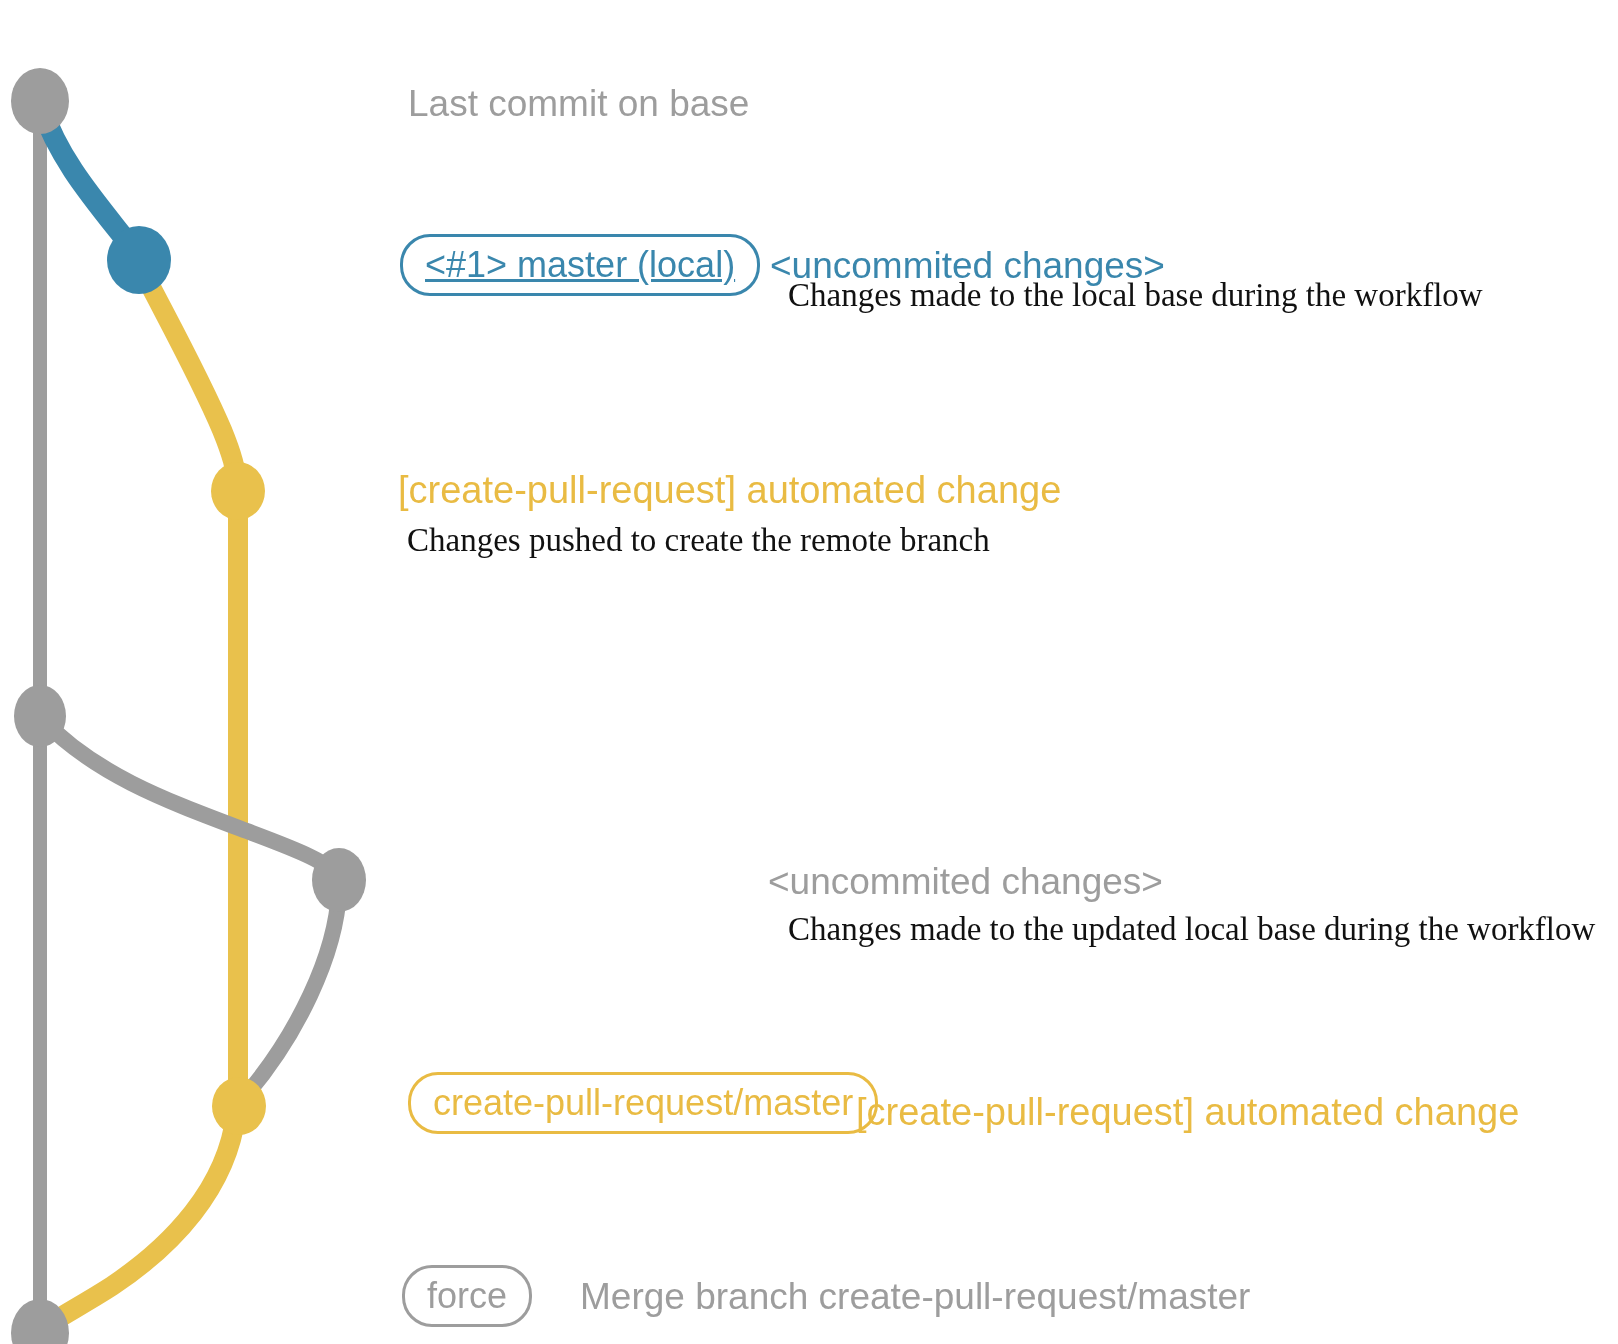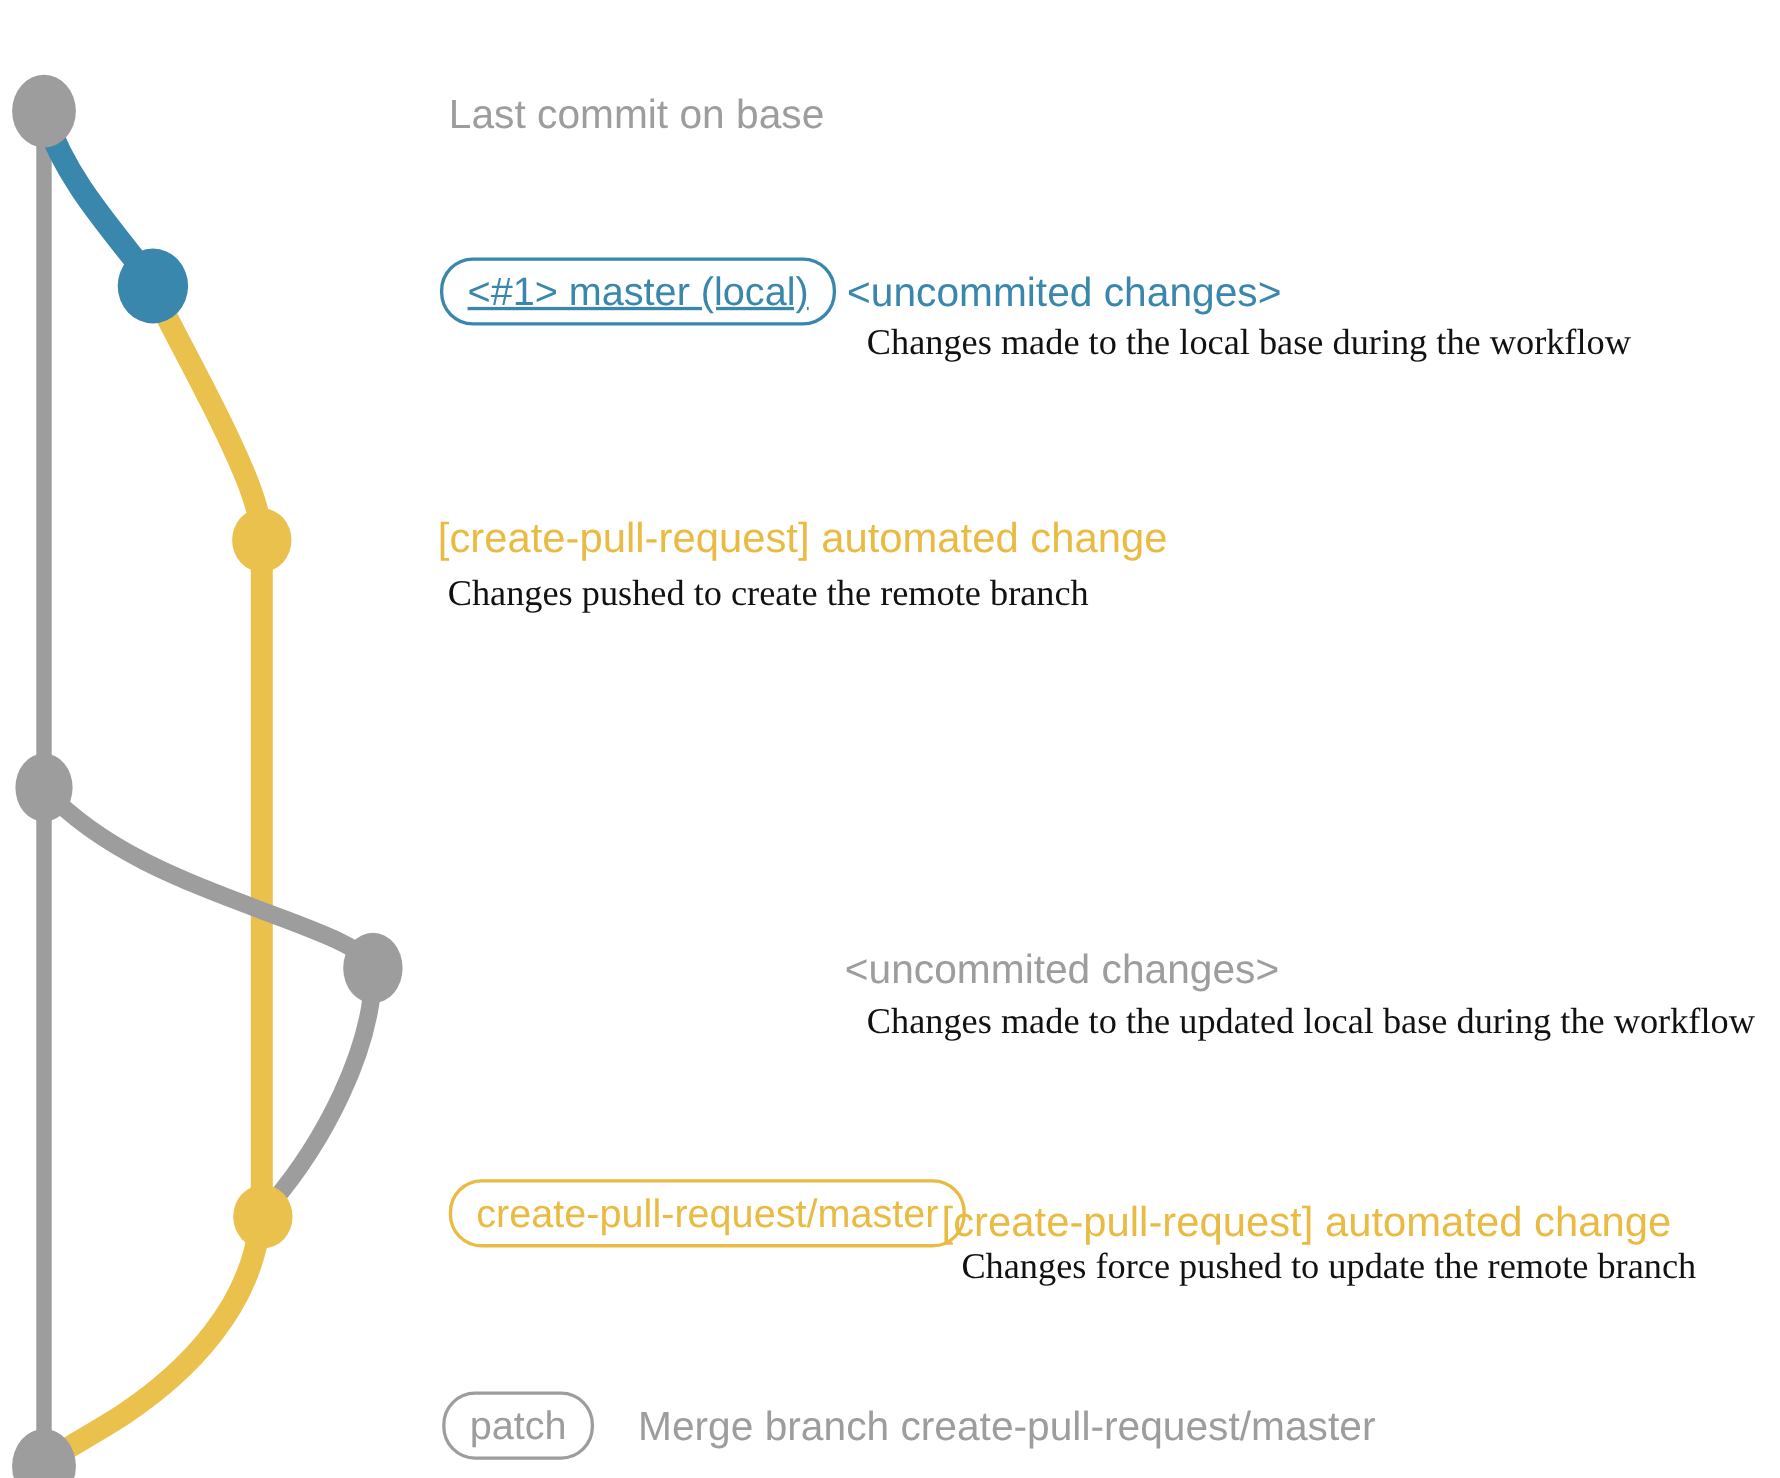--- a/index.html
+++ b/index.html
@@ -52,29 +52,28 @@
     <ellipse cx="40" cy="668" rx="26" ry="31" fill="var(--gray)"></ellipse>
     <ellipse cx="339" cy="832" rx="27" ry="32" fill="var(--gray)"></ellipse>
     <ellipse cx="239" cy="1058" rx="27" ry="29" fill="var(--yellow-line)"></ellipse>
     <ellipse cx="40" cy="1285" rx="29" ry="34" fill="var(--gray)"></ellipse>
   </svg>
 
   <div class="abs sans gray-text" style="left:408px; top:34px;">Last commit on base</div>
 
   <div class="abs pill pill-blue" style="left:400px; top:186px;">&lt;#1&gt; master (local)</div>
   <div class="abs sans blue-text" style="left:770px; top:196px;">&lt;uncommited changes&gt;</div>
-  <div class="abs serif" style="left:788px; top:245px;">Changes made to the local base during the workflow</div>
+  <div class="abs serif" style="left:788px; top:228px;">Changes made to the local base during the workflow</div>
 
   <div class="abs sans yellow-text" style="left:398px; top:420px; font-size:38px; line-height:44px;">[create-pull-request] automated change</div>
   <div class="abs serif" style="left:407px; top:473px;">Changes pushed to create the remote branch</div>
 
 
   <div class="abs sans gray-text" style="left:768px; top:812px;">&lt;uncommited changes&gt;</div>
   <div class="abs serif" style="left:788px; top:862px;">Changes made to the updated local base during the workflow</div>
 
   <div class="abs pill pill-yellow" style="left:408px; top:1024px;">create-pull-request/master</div>
   <div class="abs sans yellow-text" style="left:856px; top:1042px; font-size:38px; line-height:44px;">[create-pull-request] automated change</div>
-  <div class="abs serif" style="left:874px; top:1085px;">Changes force pushed to update the remote branch</div>
 
-  <div class="abs pill pill-gray" style="left:402px; top:1217px;">patch</div>
+  <div class="abs pill pill-gray" style="left:402px; top:1217px;">force</div>
   <div class="abs sans gray-text" style="left:580px; top:1227px;">Merge branch create-pull-request/master</div>
 
 </div>
 
 </body></html>

